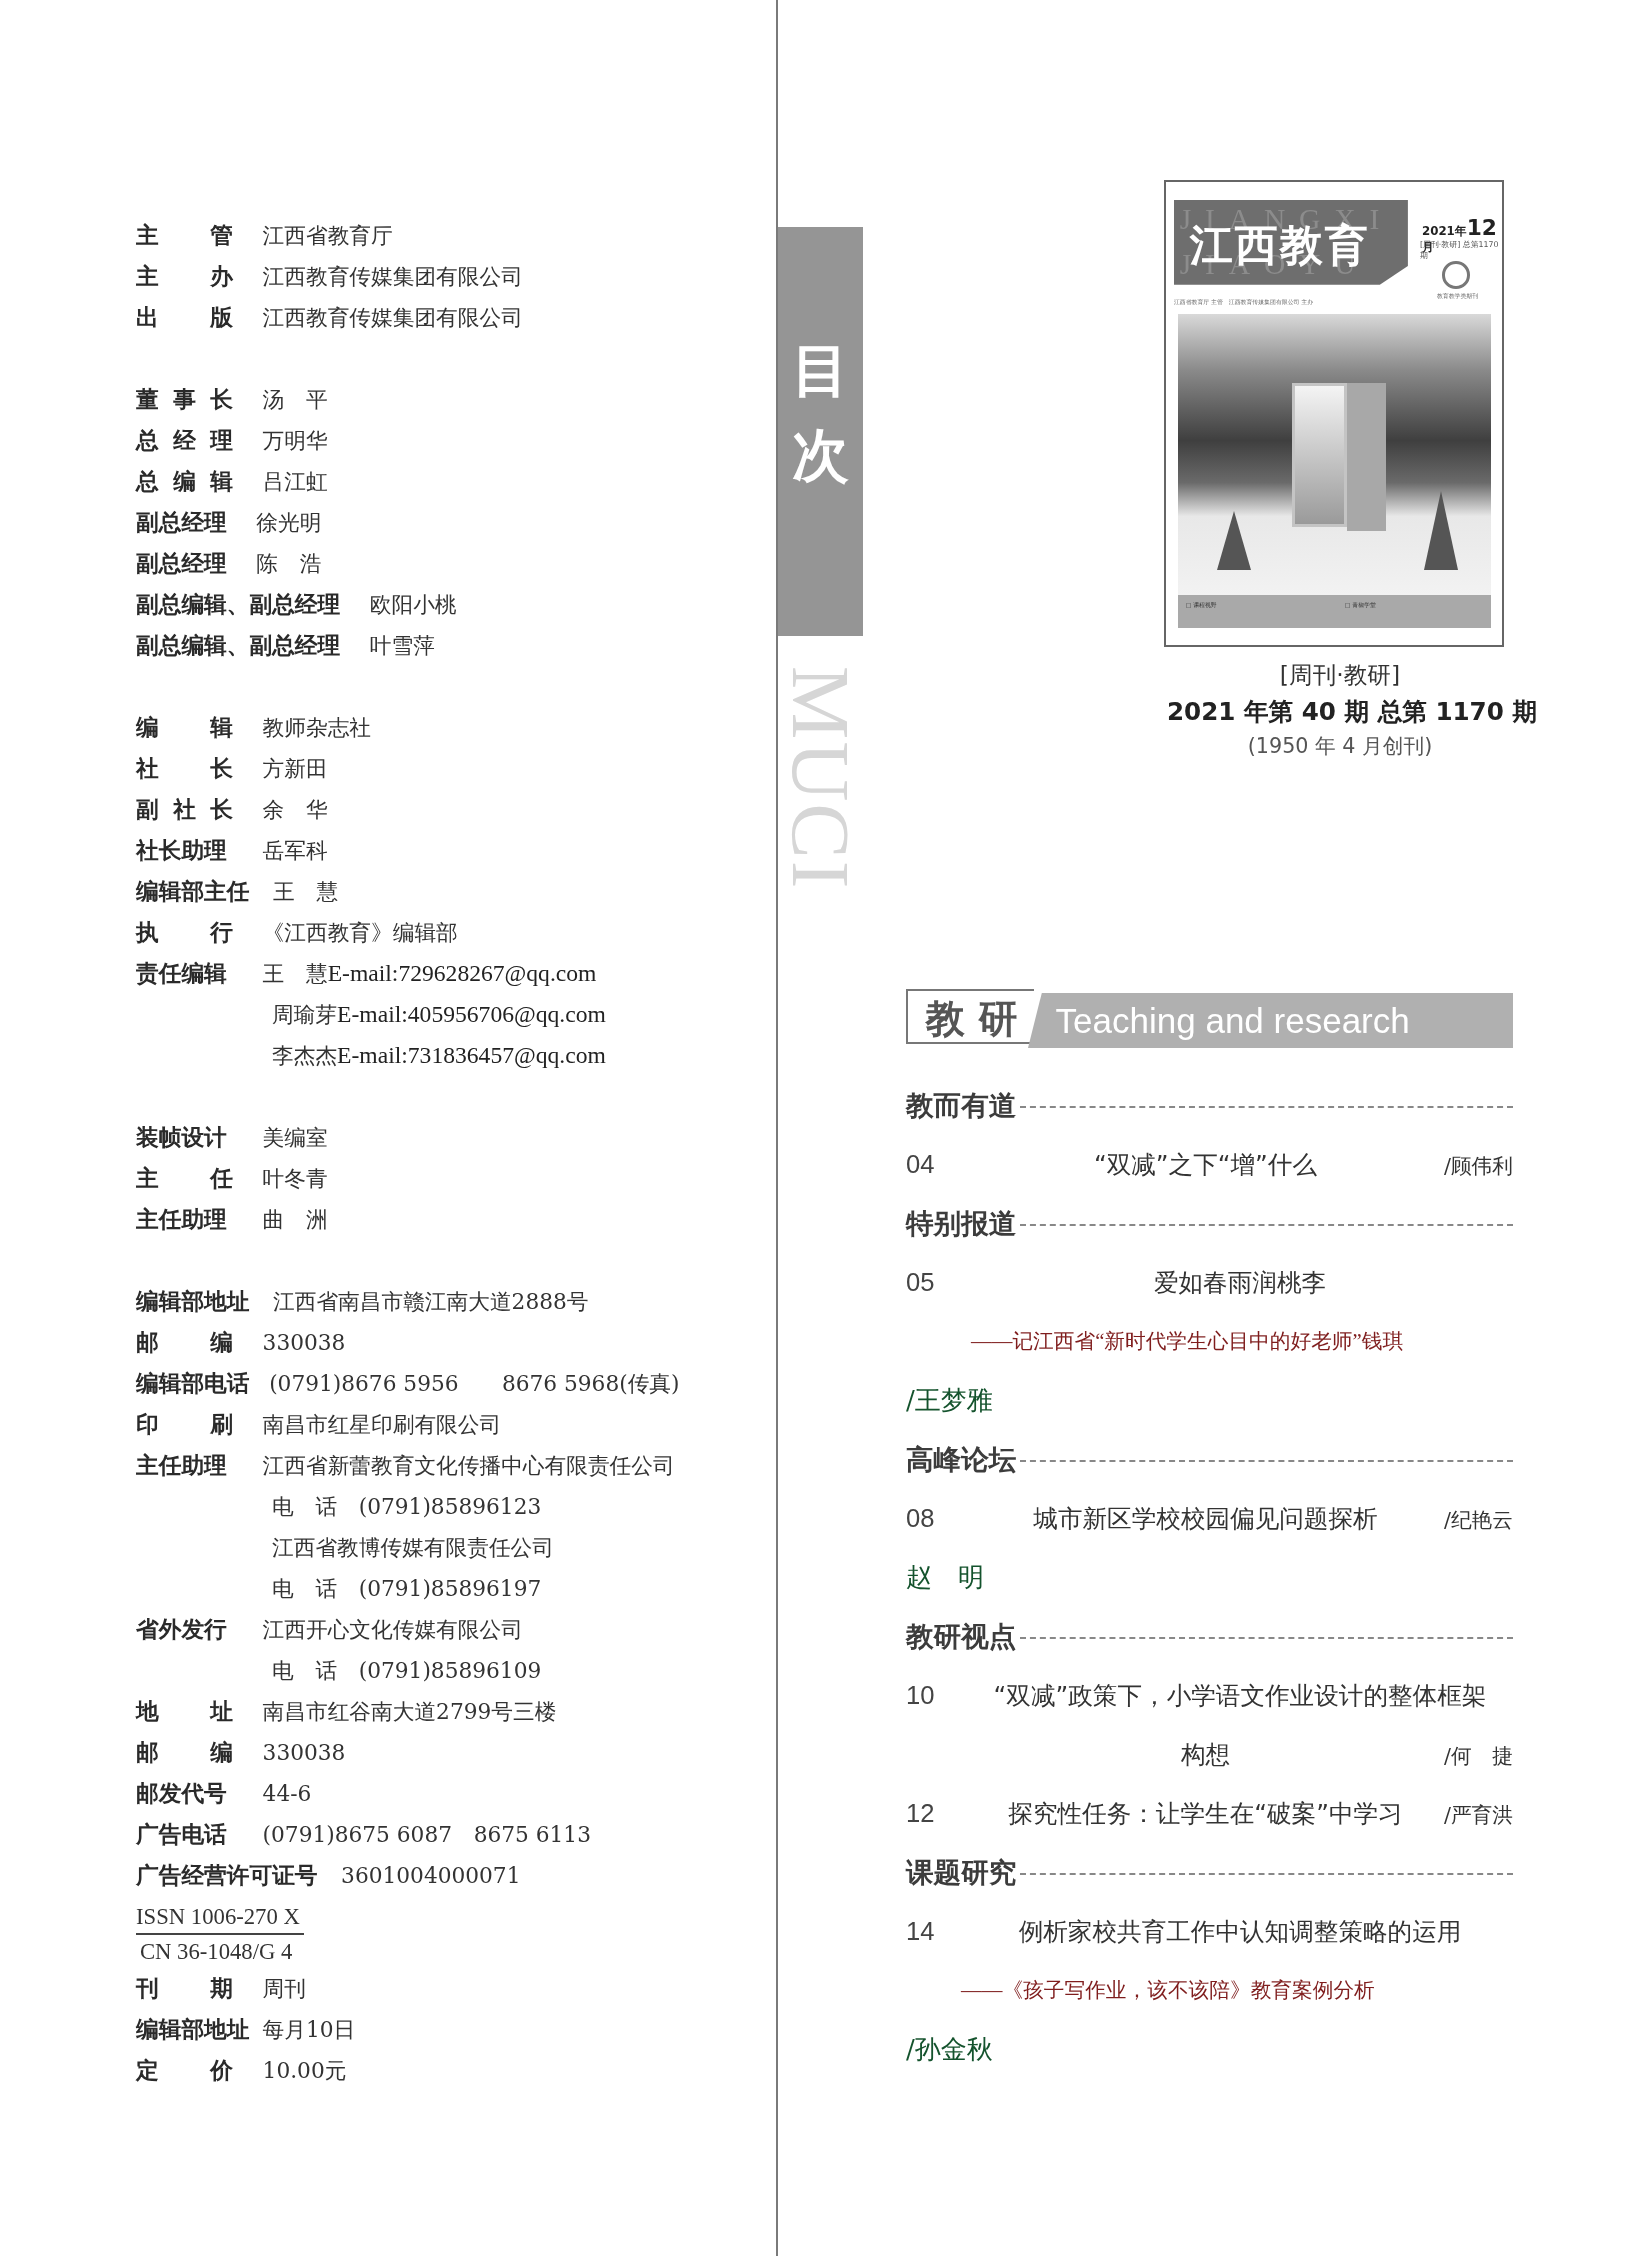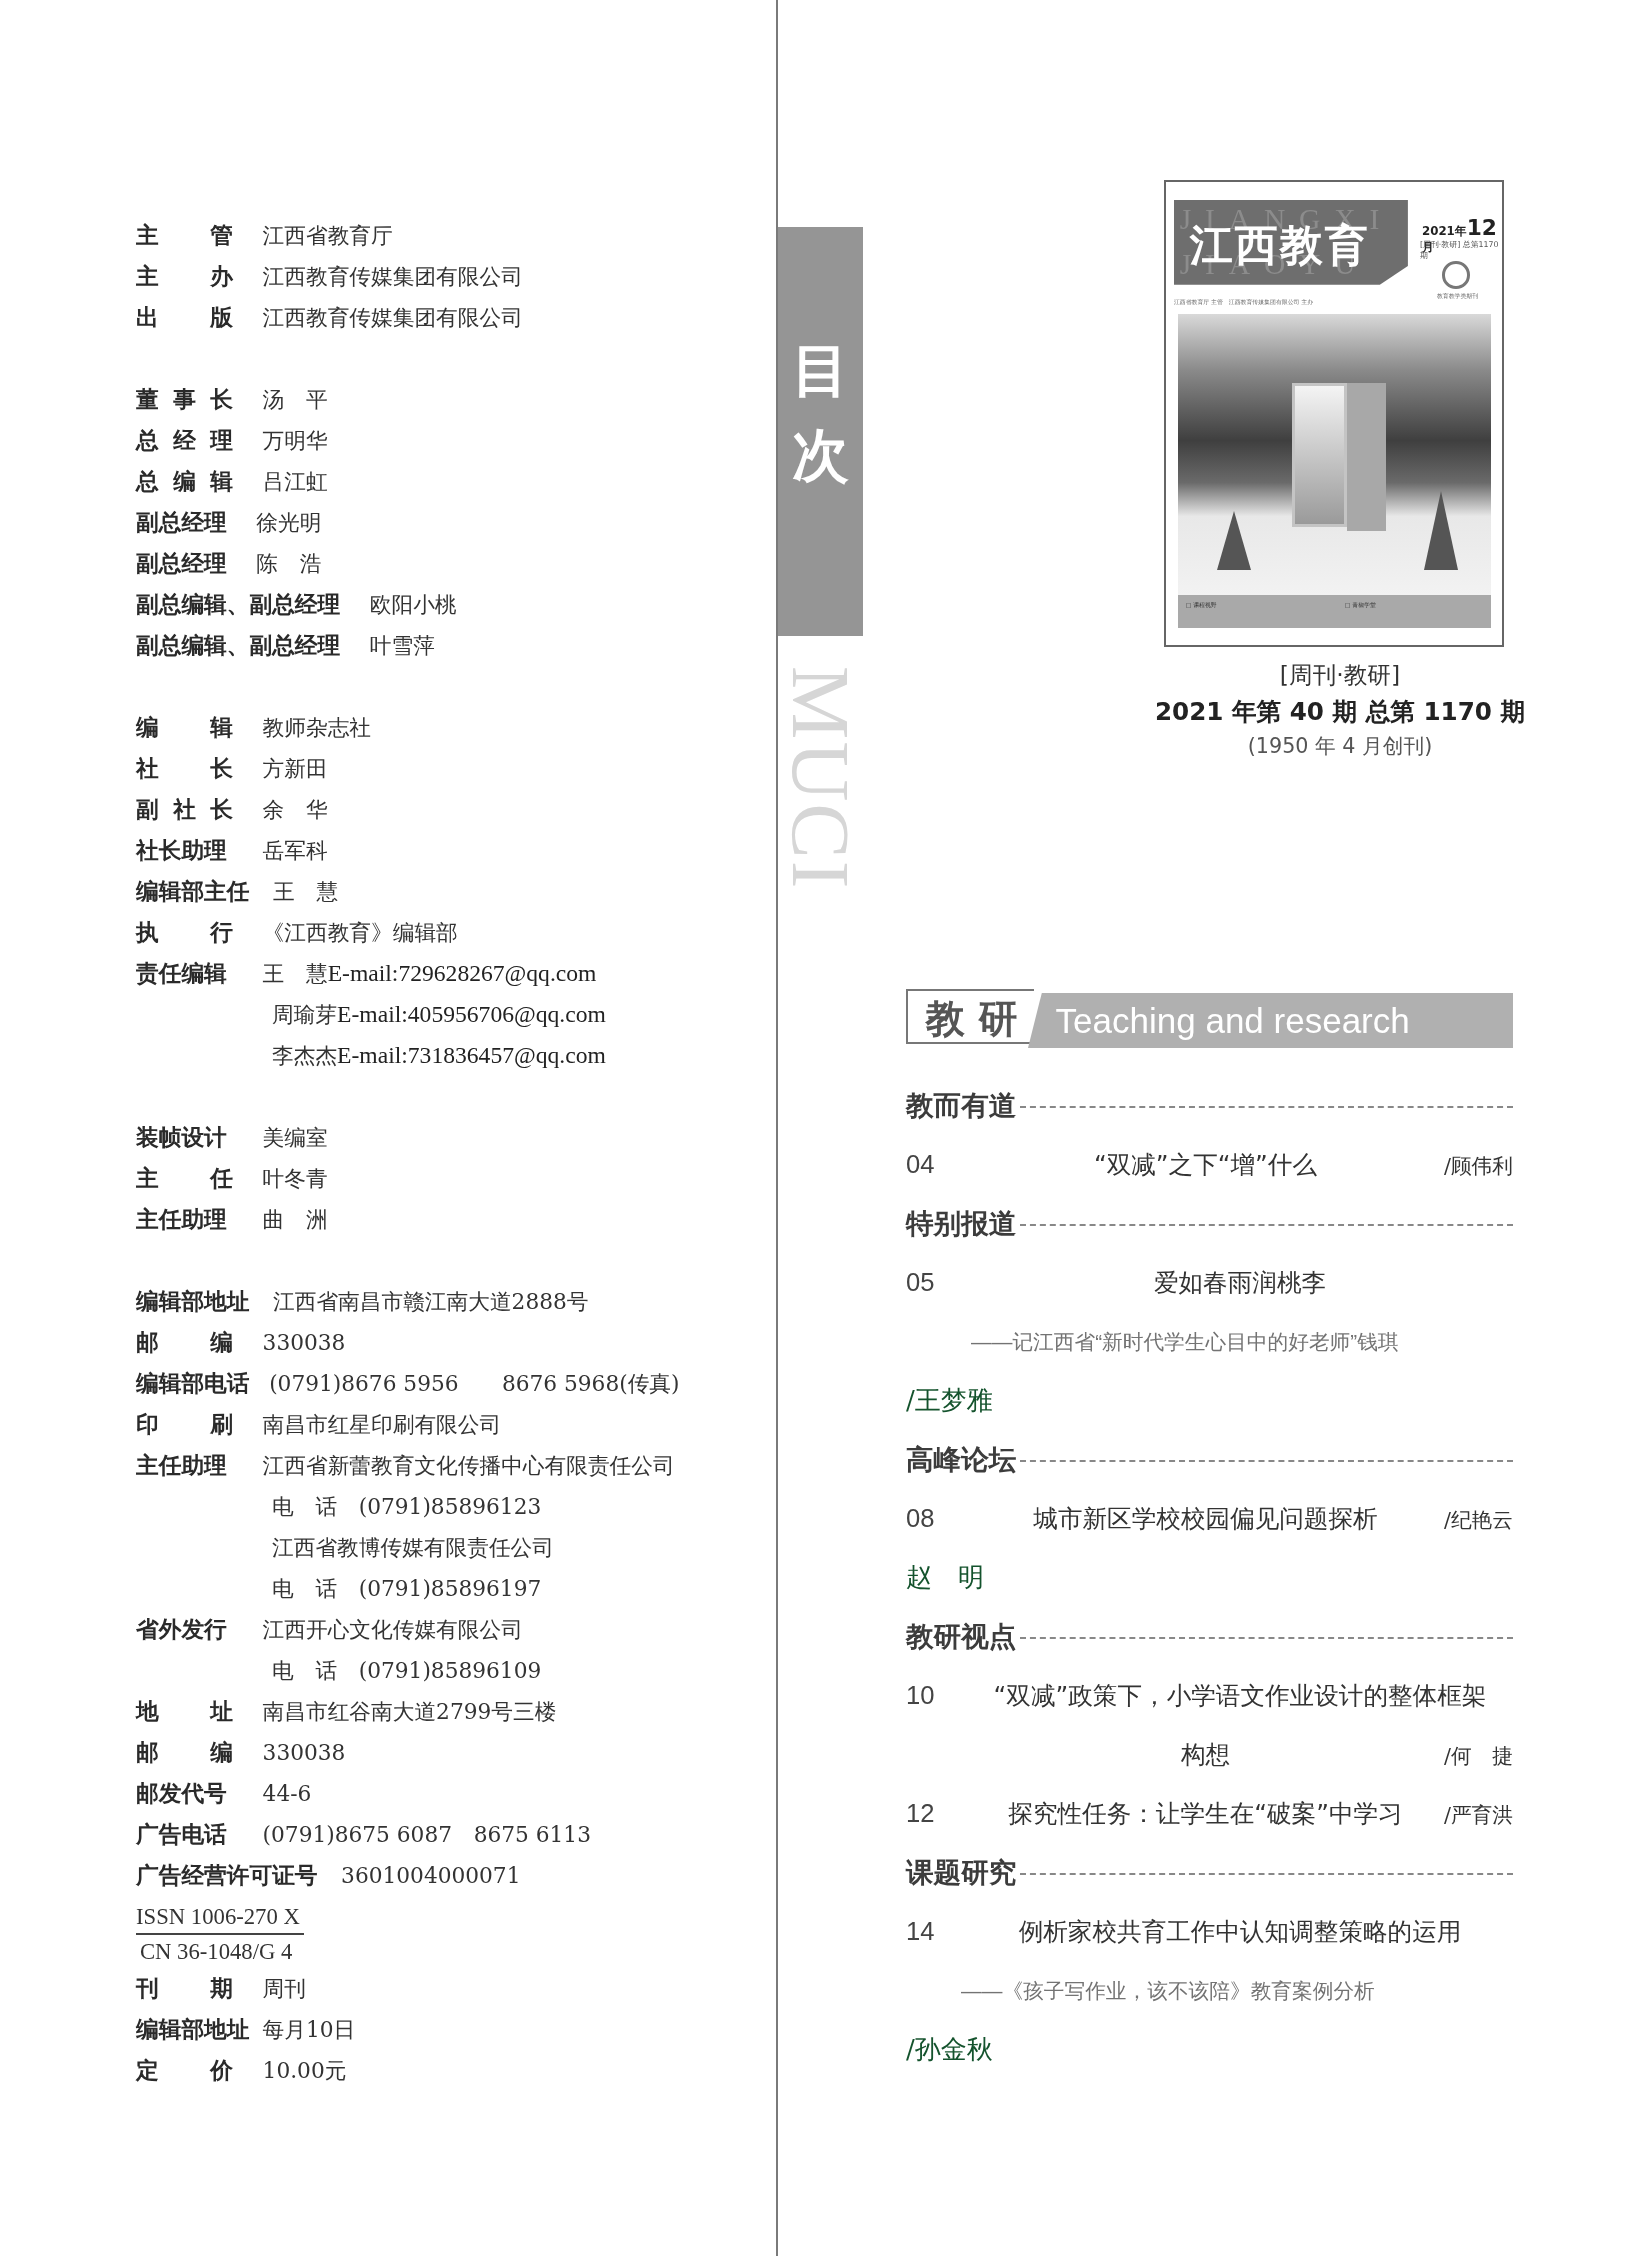--- a/index.html
+++ b/index.html
@@ -45,38 +45,38 @@
                  background: linear-gradient(180deg, #d9d9d9 0%, #8a8a8a 20%, #3f3f3f 45%, #6a6a6a 60%, #e8e8e8 72%, #f2f2f2 100%); overflow: hidden; }
   .door-frame { position: absolute; left: 114px; top: 69px; width: 49px; height: 138px; background: linear-gradient(180deg,#f4f4f4,#9a9a9a); border: 3.9px solid #c4c4c4; }
   .door-panel { position: absolute; left: 169px; top: 69px; width: 39px; height: 148px; background: #a8a8a8; }
   .tree { position: absolute; width: 0; height: 0; border-left: 17.7px solid transparent; border-right: 17.7px solid transparent; border-bottom: 59px solid #555; }
   .cover-bottom { position: absolute; left: 11.8px; top: 413px; width: 313px; height: 33px; background: #a9a9a9; font-size: 5.9px; color: #333; }
   .cover-bottom .c1 { position: absolute; left: 7.9px; top: 5.9px; }
   .cover-bottom .c2 { position: absolute; left: 167px; top: 5.9px; }
 
   .pubinfo { position: absolute; left: 1143px; top: 658px; width: 394px; text-align: center; color: #333; }
   .pubinfo .l1 { font-size: 23.6px; line-height: 35px; }
-  .pubinfo .l2 { font-size: 24.6px; font-weight: bold; line-height: 37px; color: #222; }
+  .pubinfo .l2 { font-size: 24.6px; font-weight: bold; line-height: 37px; color: #222; text-align: right; }
   .pubinfo .l3 { font-size: 20.7px; line-height: 33px; color: #555; }
 
   
   .toc { position: absolute; left: 906px; top: 989px; width: 607px; }
   .toc-header { position: relative; height: 57px; }
   .th-cn { position: absolute; left: 0; top: 0; width: 114px; height: 55px; border-top: 2px solid #777; border-left: 2px solid #777; border-bottom: 2px solid #777;
            font-size: 39px; font-weight: bold; color: #555; line-height: 55px; padding-left: 17.7px; letter-spacing: 13.8px; box-sizing: border-box; width: 128px; }
   .th-en { position: absolute; left: 122px; top: 3.9px; width: 485px; height: 55px; background: #b0b0b0;
            clip-path: polygon(13.8px 0, 100% 0, 100% 100%, 0 100%); color: #fff; font-family: "Liberation Sans", sans-serif; font-size: 35px; line-height: 55px; padding-left: 27.6px; box-sizing: border-box; }
   .sec { display: flex; align-items: center; height: 59px; margin-top: 0; }
   .sec-title { font-size: 27.6px; font-weight: bold; color: #3c3c3c; white-space: nowrap; }
   .sec-dash { flex: 1; border-bottom: 2px dashed #888; height: 0; margin-left: 3.9px; margin-top: 3.9px; }
   .item { display: flex; align-items: baseline; height: 59px; line-height: 59px; font-size: 24.6px; color: #333; }
   .item .pg { width: 61px; font-family: "Liberation Sans", sans-serif; font-size: 25.6px; color: #444; }
   .item .tt { flex: 1; white-space: nowrap; text-align: center; }
   .item .au { font-family: "DejaVu Serif", serif; font-size: 20.7px; color: #333; white-space: nowrap; }
-  .subline { height: 59px; line-height: 59px; font-family: Liberation Sans, sans-serif; font-size: 20.7px; color: #737373; white-space: nowrap; }
+  .subline { height: 59px; line-height: 59px; font-family: Liberation Serif, serif; font-size: 20.7px; color: #7f1d1d; white-space: nowrap; }
   .authline { height: 59px; line-height: 59px; text-align: left; font-family: "DejaVu Serif", serif; font-size: 26px; color: #14532d; }
   .cont { padding-left: 61px; }
 </style>
 </head>
 <body>
 
 <div class="masthead">
 
   <div class="mrow">
     <span class="mlabel spread">

